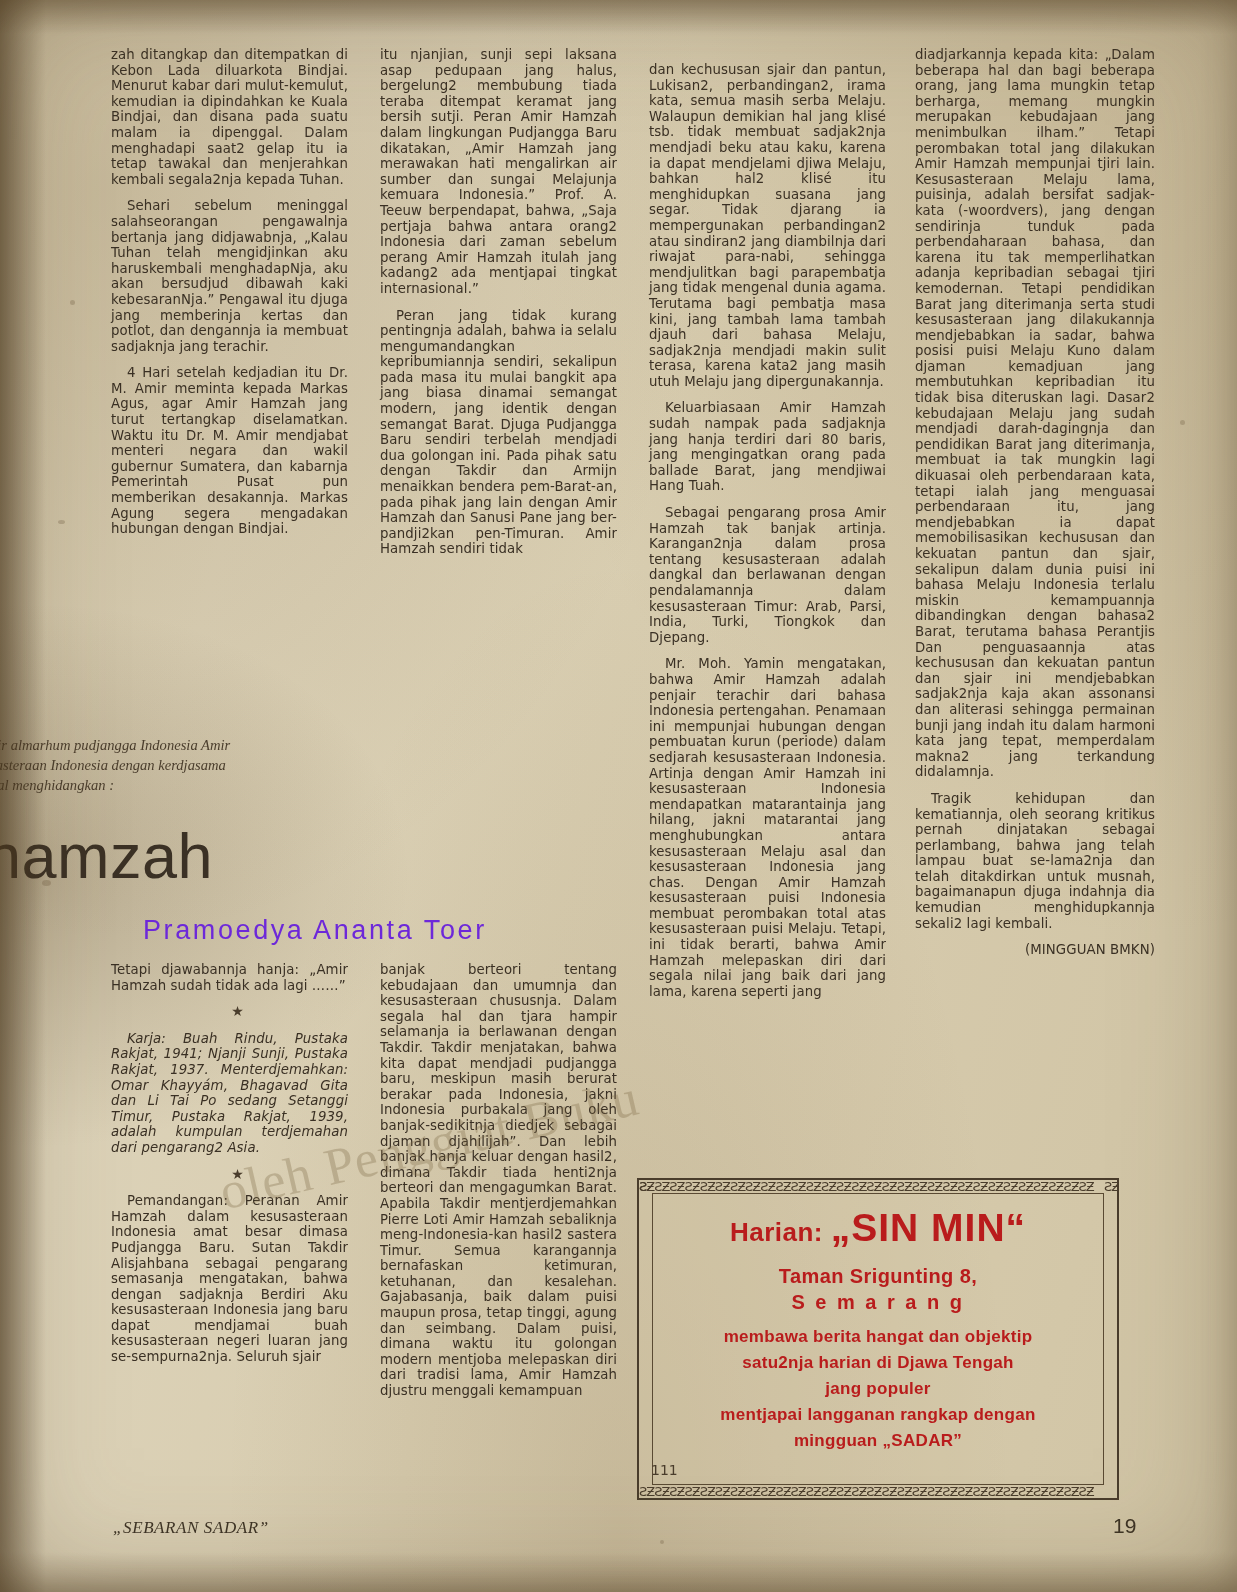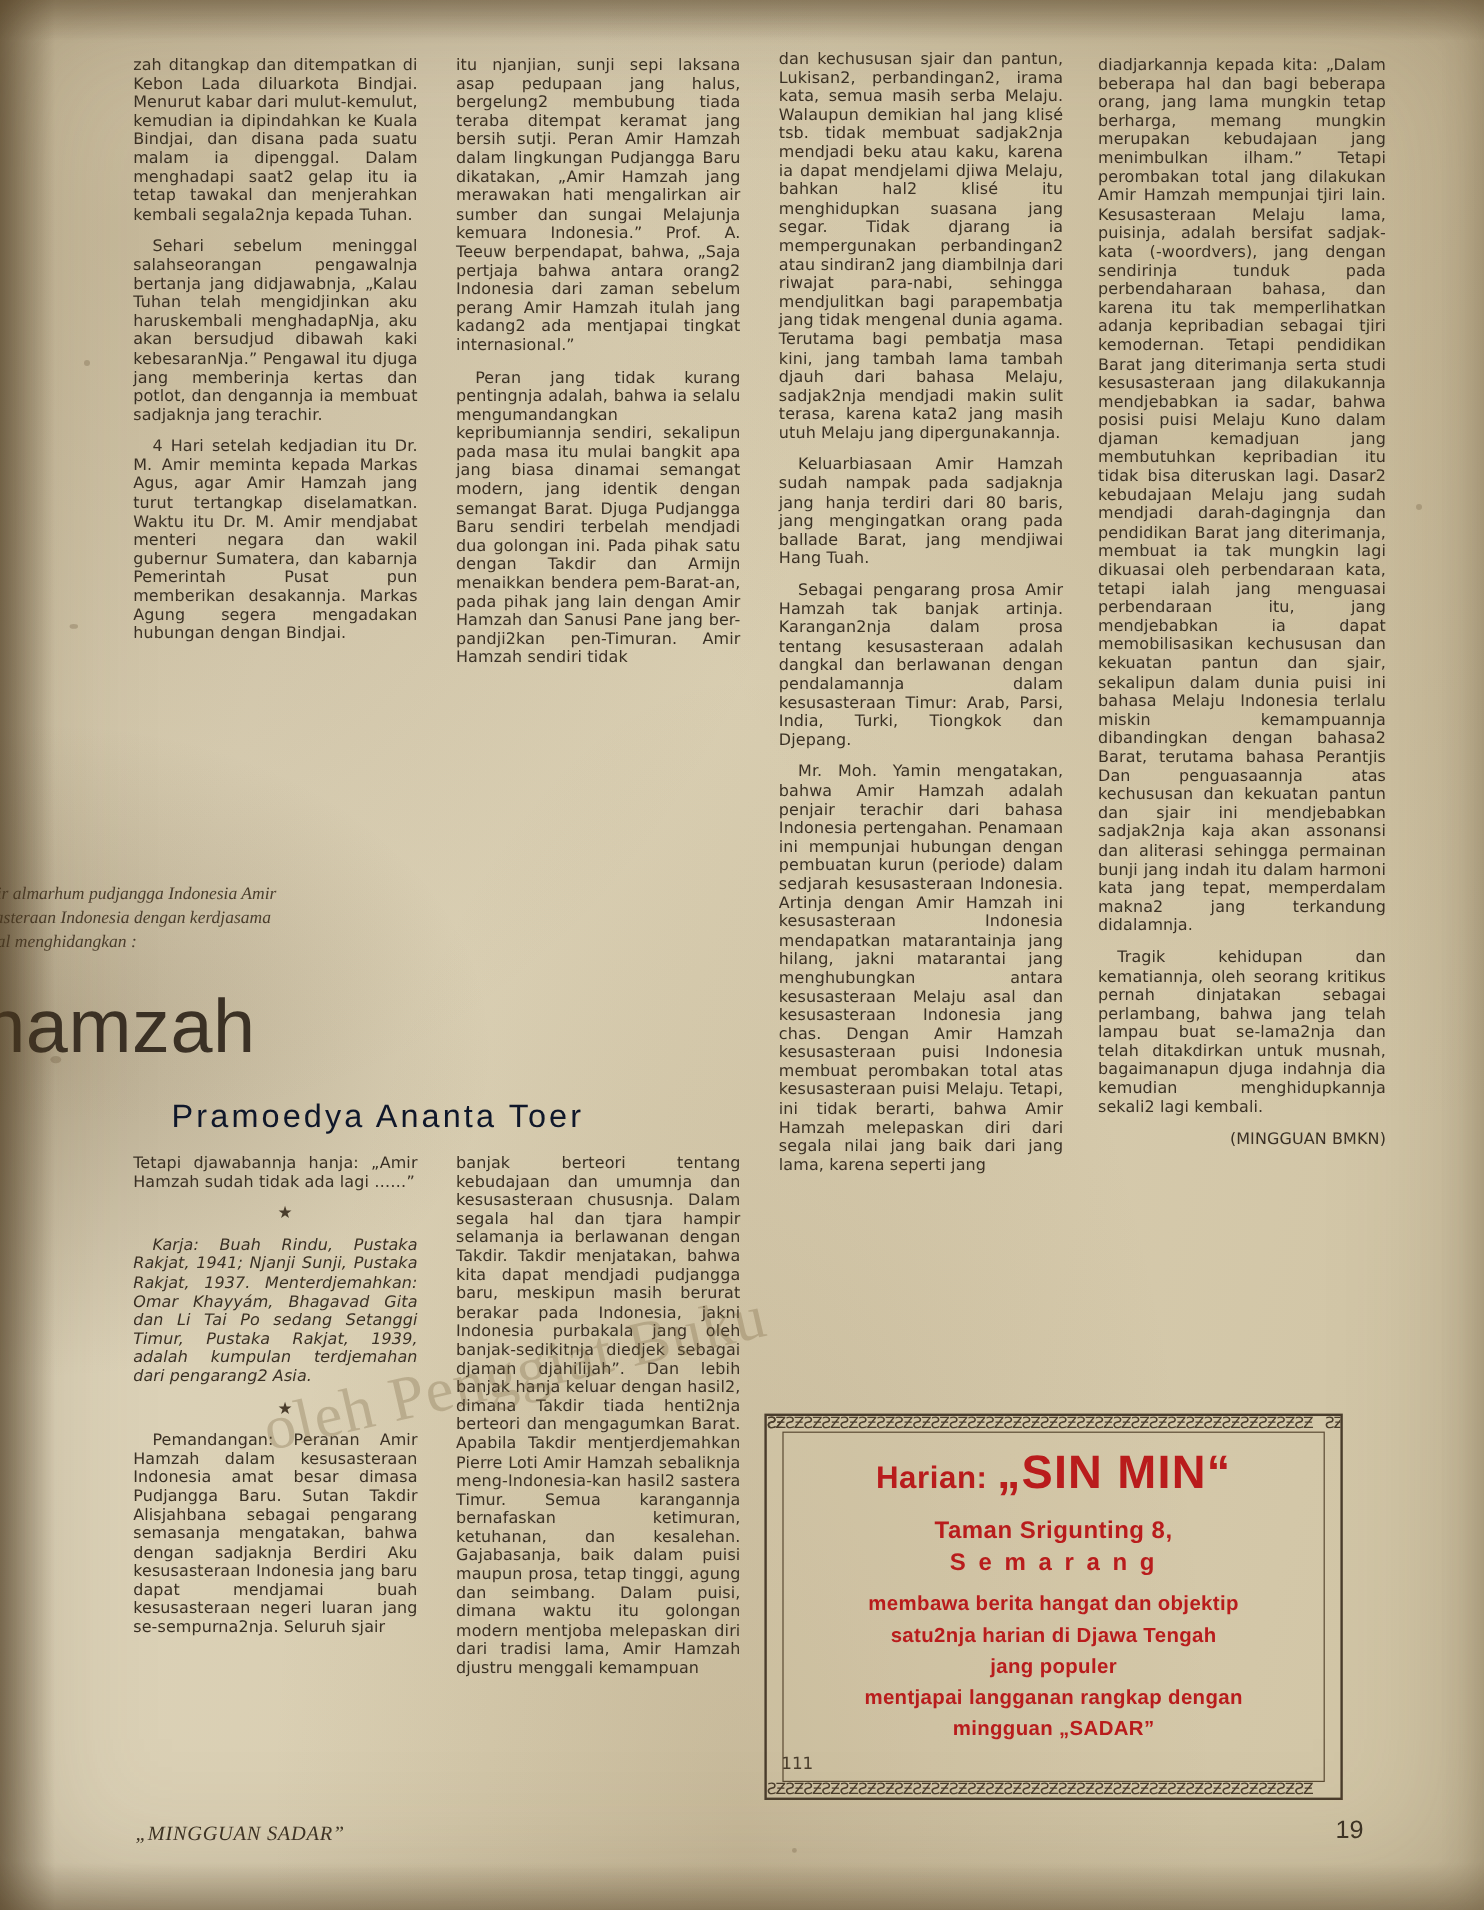--- a/index.html
+++ b/index.html
@@ -50,39 +50,39 @@
     font-size:13.3px;
     line-height:15.6px;
     letter-spacing:0.1px;
     font-family:"DejaVu Sans", sans-serif;
   }
   .col p{margin:0 0 11px 12px;text-indent:16px;}
   .col p.noind{text-indent:0;}
 
   #col1{left:99px;top:47px;width:249px;}
   #col2{left:368px;top:47px;width:249px;}
-  #col3{left:637px;top:42px;width:249px;}
+  #col3{left:637px;top:62px;width:249px;}
   #col4{left:903px;top:47px;width:252px;}
 
   
   .pre-title{
     position:absolute;left:-10px;top:735px;width:400px;
     font-family:"Liberation Serif", serif;
     font-style:italic;
     font-size:14.6px;line-height:20px;color:#4a3d2c;
   }
   .big-title{
     position:absolute;left:-14px;top:820px;
     font-family:"Liberation Sans", sans-serif;
     font-size:63px;letter-spacing:0.5px;color:#3b3125;
   }
   .byline{
     position:absolute;left:143px;top:915px;
     font-family:"Liberation Sans", sans-serif;
-    font-size:27px;letter-spacing:2.6px;color:#0f172a;
+    font-size:27px;letter-spacing:2.6px;color:#6d28d9;
   }
 
   
   #lcol1{left:99px;top:962px;width:249px;}
   #lcol2{left:368px;top:962px;width:249px;}
 
   .star{
     text-align:center;text-indent:0;
     font-size:14px;margin:6px 0 9px 0;color:#4a3d2c;
   }
@@ -227,21 +227,21 @@
       <div class="ad-line4">membawa berita hangat dan objektip</div>
       <div class="ad-line4">satu2nja harian di Djawa Tengah</div>
       <div class="ad-line4">jang populer</div>
       <div class="ad-line4">mentjapai langganan rangkap dengan</div>
       <div class="ad-line4">mingguan „SADAR”</div>
     </div>
   </div>
 
   <div class="page-num-inner">111</div>
 
-  <div class="footer-left">„MINGGUAN SADAR”</div>
+  <div class="footer-left">„SEBARAN SADAR”</div>
   <div class="footer-right">19</div>
 
   <div class="watermark">oleh Penggiat Buku</div>
 
   <div class="speck" style="left:70px;top:300px;width:5px;height:5px;"></div>
   <div class="speck" style="left:58px;top:520px;width:7px;height:4px;"></div>
   <div class="speck" style="left:42px;top:880px;width:9px;height:6px;"></div>
   <div class="speck" style="left:1180px;top:420px;width:5px;height:5px;"></div>
   <div class="speck" style="left:660px;top:1540px;width:4px;height:4px;"></div>
 </div>

